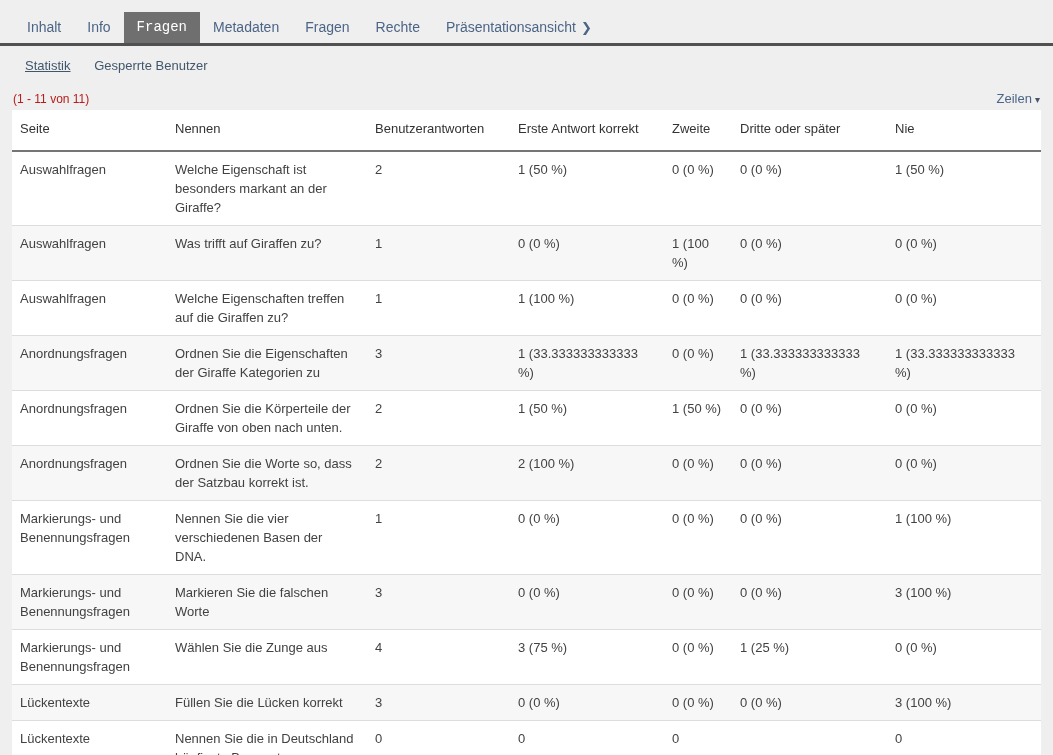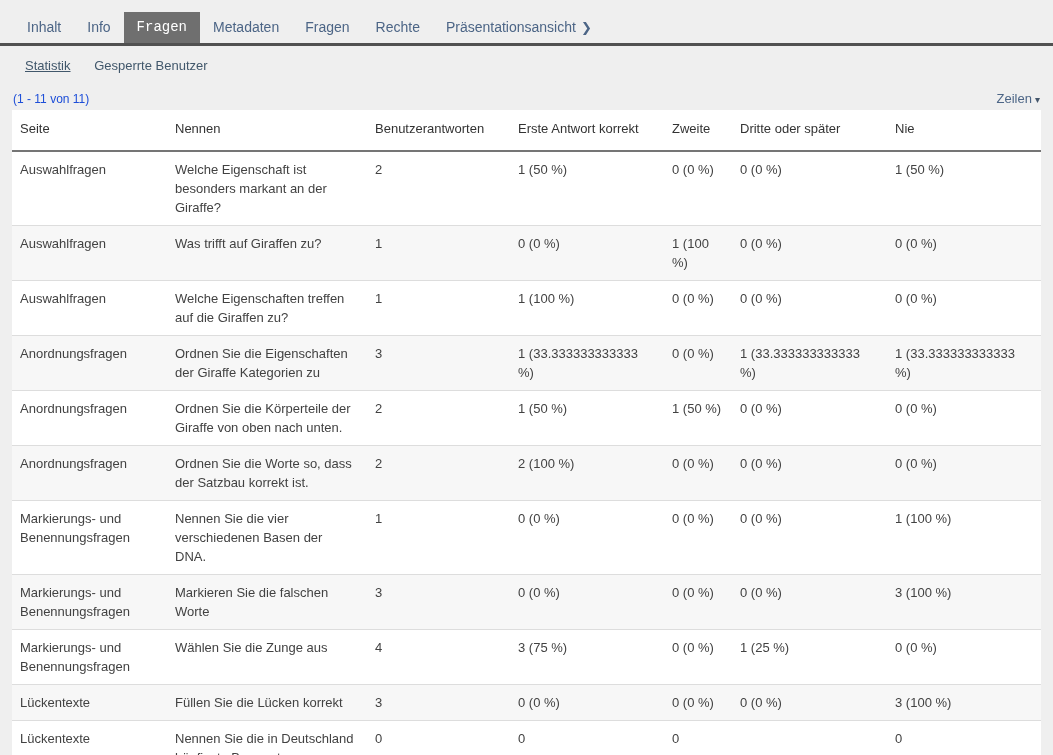--- a/index.html
+++ b/index.html
@@ -52,21 +52,21 @@
   .subtab.active { text-decoration: underline; }
 
   
   .toolbar {
     display: flex;
     justify-content: space-between;
     align-items: flex-end;
     padding: 12px 13px 4px 13px;
     font-size: 12px;
   }
-  .pagination { color: #1d4ed8; }
+  .pagination { color: #b91c1c; }
   .rows-dropdown {
     color: #4c6586;
     font-size: 13px;
     cursor: pointer;
     white-space: nowrap;
   }
   .rows-dropdown .caret {
     font-size: 10px;
     color: #44566b;
     margin-left: 3px;

